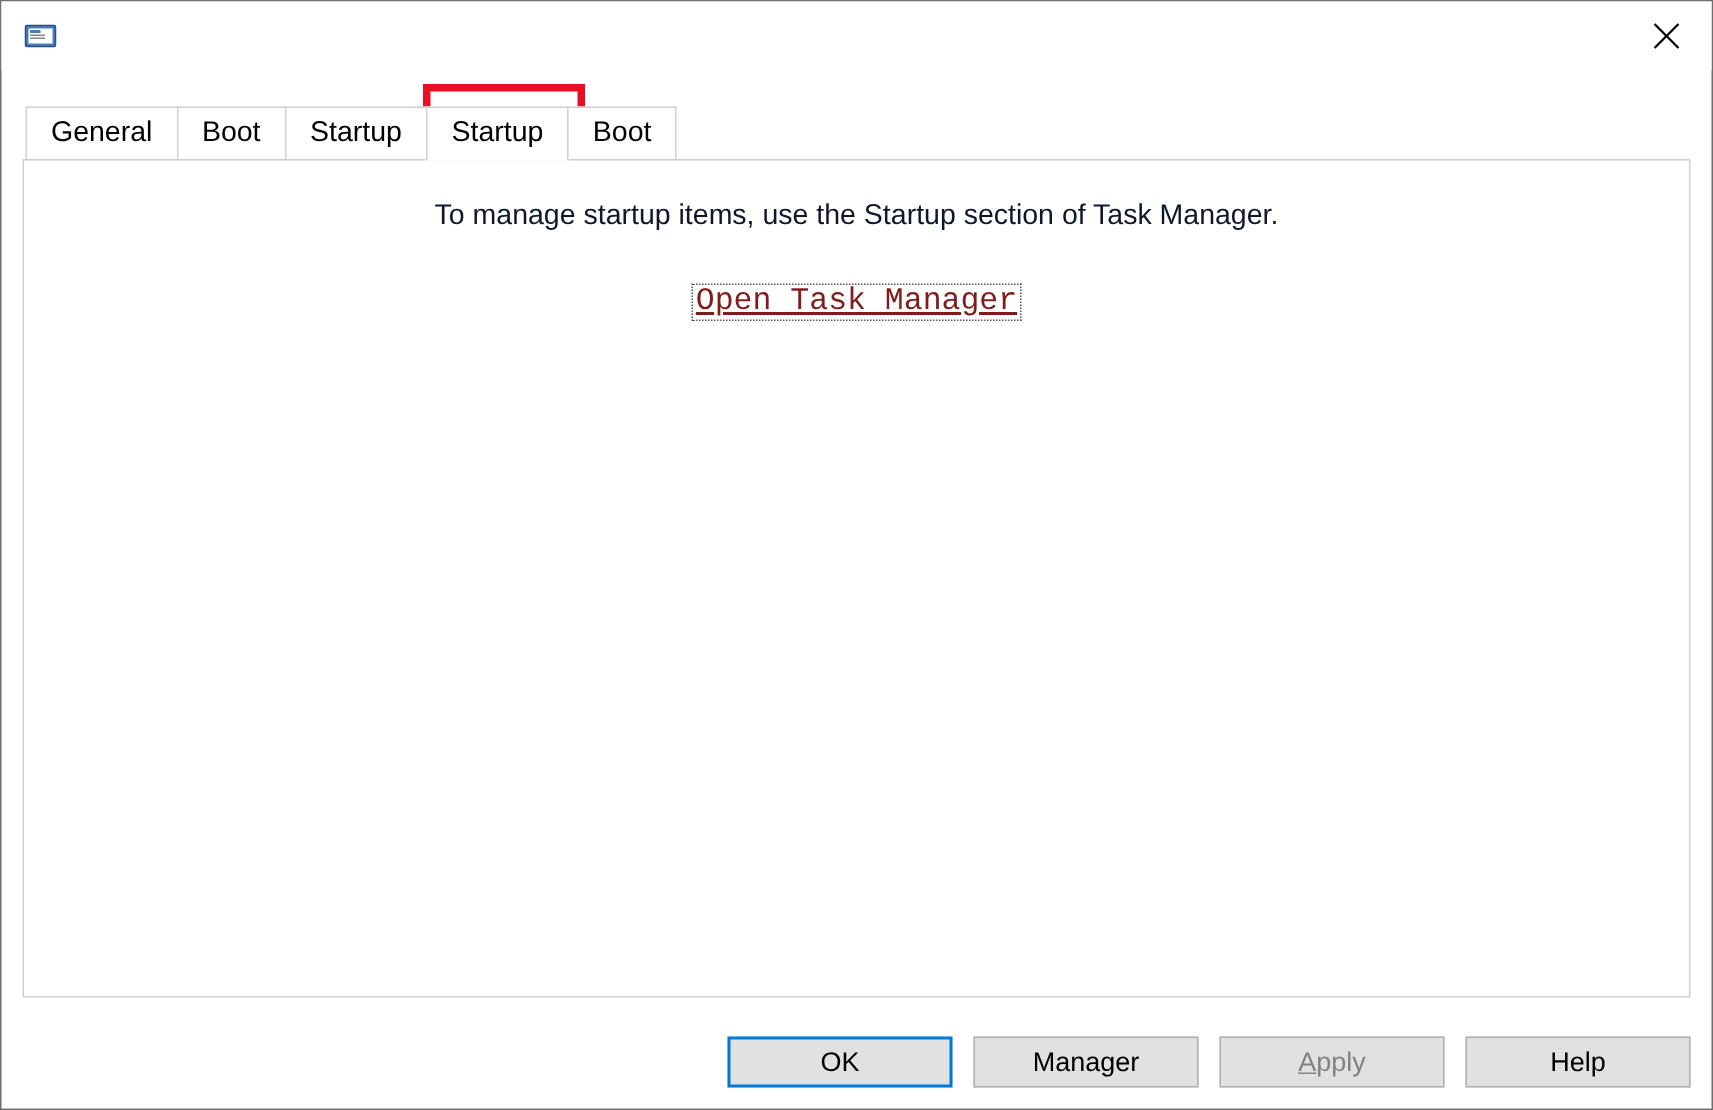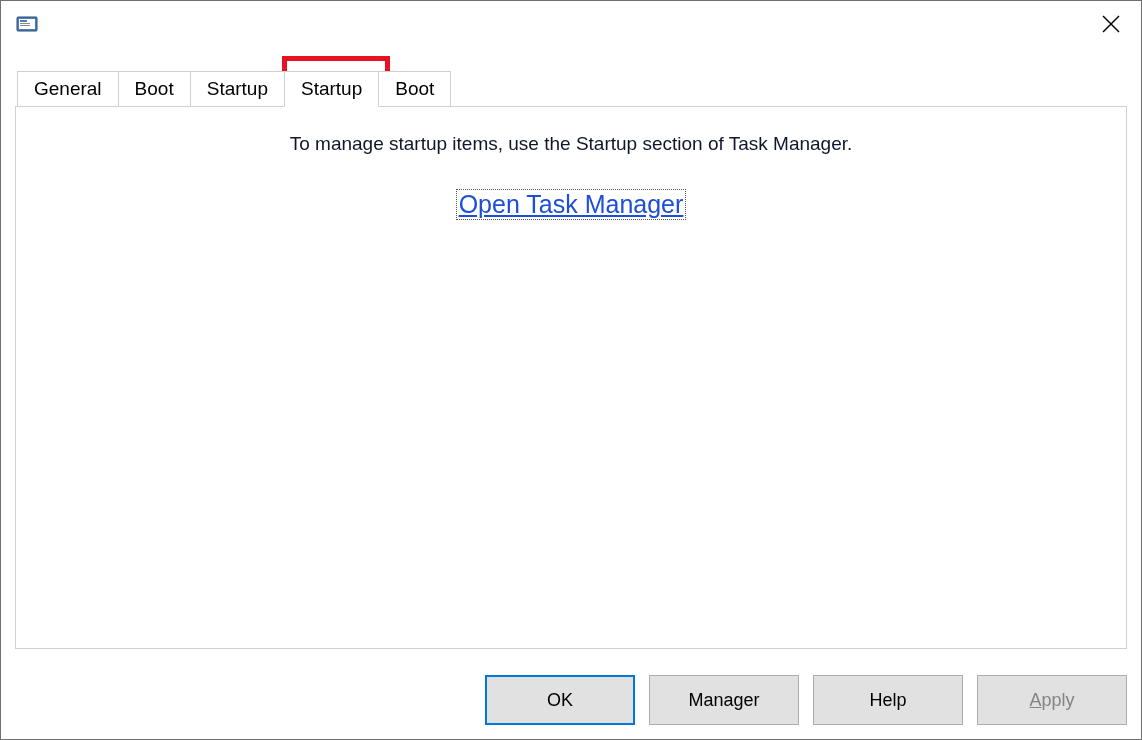--- a/index.html
+++ b/index.html
@@ -99,36 +99,37 @@
       font-size: 19px;
       color: #0f172a;
       margin-top: 2px;
     }
     .link-wrap {
       text-align: center;
       margin-top: 34px;
     }
     .link {
       display: inline-block;
-      color: #1d4ed8;
+      color: #7f1d1d;
       text-decoration: underline;
-      font-size: 25px;
+      font-size: 21px;
       padding: 0 2px;
       cursor: pointer;
       border: 1px dotted #555;
+      font-family: Liberation Mono, monospace;
     }
     .button-row {
       display: flex;
       justify-content: flex-end;
       gap: 14px;
       padding: 12px 14px 14px 14px;
     }
     .btn {
       width: 150px;
-      height: 50px;
+      height: 34px;
       font-size: 18px;
       font-family: inherit;
       background: #e1e1e1;
       border: 1px solid #adadad;
       cursor: pointer;
     }
     .btn.default {
       border: 2px solid #0078d7;
       background: #e1e1e1;
     }
@@ -193,20 +194,20 @@
       <div class="info-text">To manage startup items, use the Startup section of Task Manager.</div>
       <div class="link-wrap">
         <a class="link">Open Task Manager</a>
       </div>
     </div>
   </div>
 
   <div class="button-row">
     <button class="btn default">OK</button>
     <button class="btn">Manager</button>
+    <button class="btn disabled"><span class="underline">A</span><span>pply</span></button>
     <button class="btn">Help</button>
-    <button class="btn disabled"><span class="underline">A</span><span>pply</span></button>
   </div>
 
   <div class="hl-tab hl1"></div>
   <div class="hl-tab hl2"></div>
 
 </div>
 
 </body></html>

